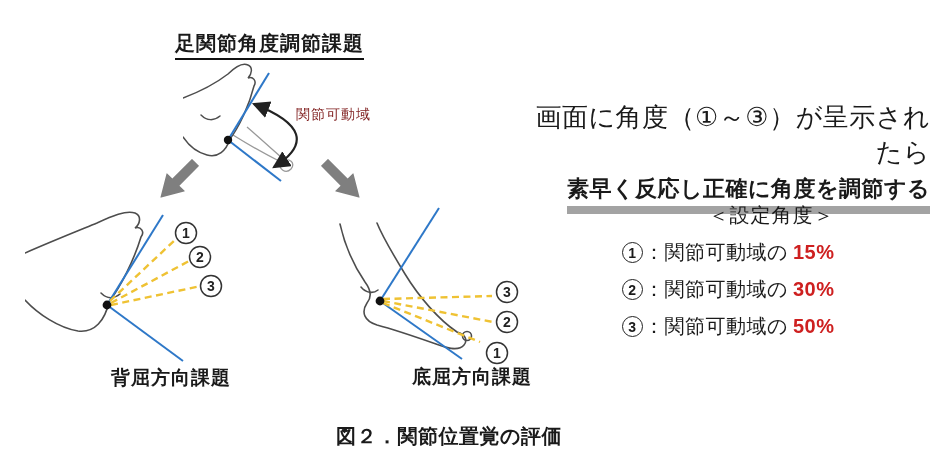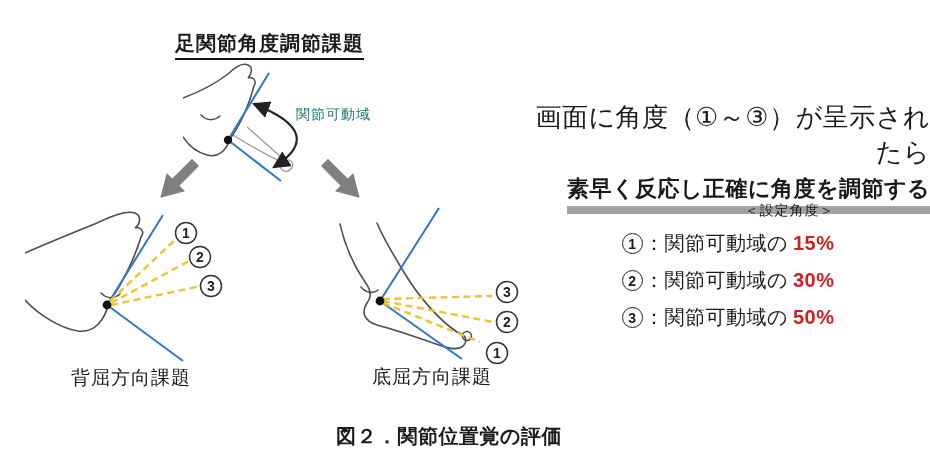--- a/index.html
+++ b/index.html
@@ -14,45 +14,45 @@
   body{background:#fff;font-family:"Liberation Sans","DejaVu Sans",sans-serif;color:var(--ink);}
   .stage{position:relative;width:930px;height:460px;background:#fff;overflow:hidden;text-align:right;}
 
   .title{
     position:absolute;left:175px;top:30px;
     font-size:20px;font-weight:bold;letter-spacing:1px;
     border-bottom:2px solid #111;padding-bottom:1px;
   }
   .rom-label{
     position:absolute;left:296px;top:106px;
-    font-size:14px;color:#0f766e;letter-spacing:1px;
+    font-size:14px;color:#7f1d1d;letter-spacing:1px;
   }
   .diagram-svg{position:absolute;}
   .svg-top{left:183px;top:57px;}
   .svg-left{left:25px;top:198px;}
   .svg-right{left:315px;top:198px;}
 
   .arrow{position:absolute;width:50px;height:26px;}
   .arrow-left{left:153px;top:167px;transform:rotate(135deg);}
   .arrow-right{left:317px;top:167px;transform:rotate(45deg);}
 
-  .task-label{position:absolute;font-size:19px;font-weight:normal;letter-spacing:1px;}
+  .task-label{position:absolute;font-size:19px;font-weight:bold;letter-spacing:1px;margin-left:40px;}
   .label-left{left:71px;top:365px;}
   .label-right{left:372px;top:364px;}
 
   .instruction{position:absolute;left:511px;top:100px;}
   .inst-line1{font-size:26px;letter-spacing:0.5px;}
   .inst-line2{
     display:inline-block;margin-top:4px;
     font-size:22px;font-weight:bold;letter-spacing:0.5px;
     border-bottom:8px solid #a3a3a3;padding-bottom:2px;
   }
 
   .settings{position:absolute;left:607px;top:202px;}
-  .settings-heading{font-size:14px;letter-spacing:1px;}
+  .settings-heading{font-size:20px;letter-spacing:1px;}
   .setting-item{
     margin-left:15px;margin-top:10px;
     font-size:20px;letter-spacing:0.5px;
     display:flex;align-items:center;
   }
   .cnum{
     display:inline-flex;align-items:center;justify-content:center;
     width:21px;height:21px;border:1.5px solid #222;border-radius:50%;
     font-size:14px;font-weight:600;flex:0 0 auto;margin-right:1px;
   }

